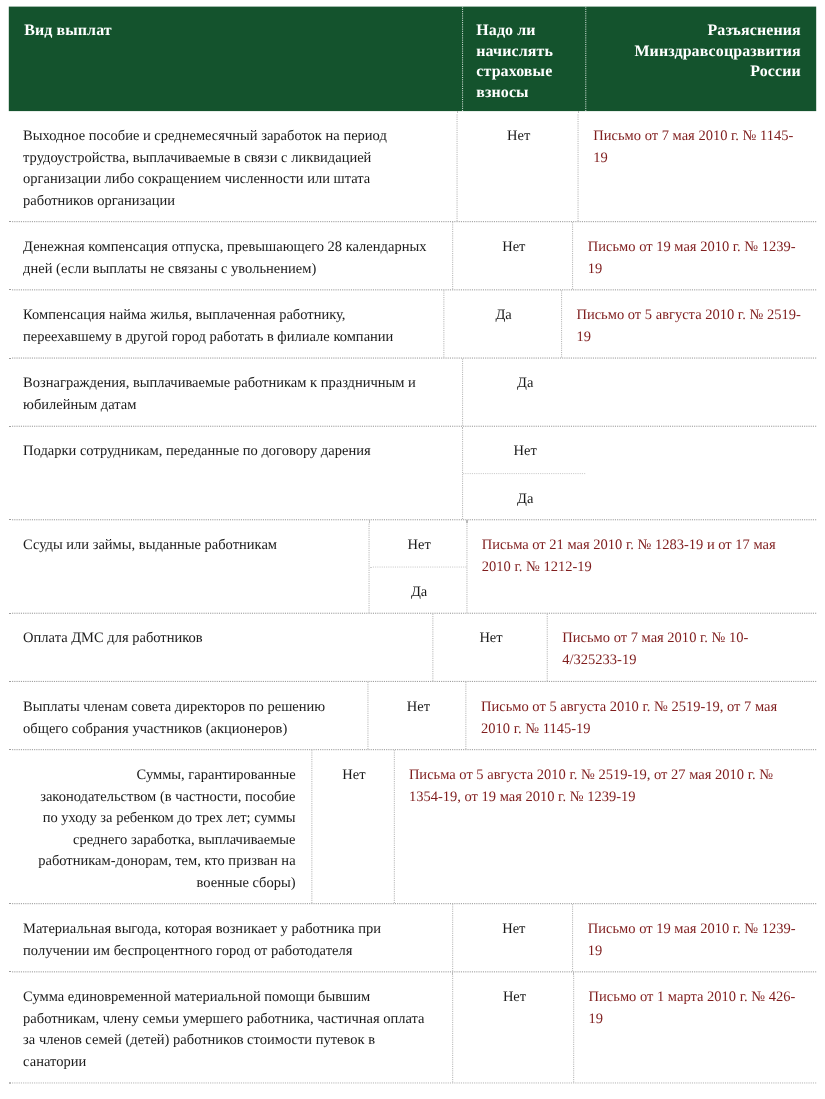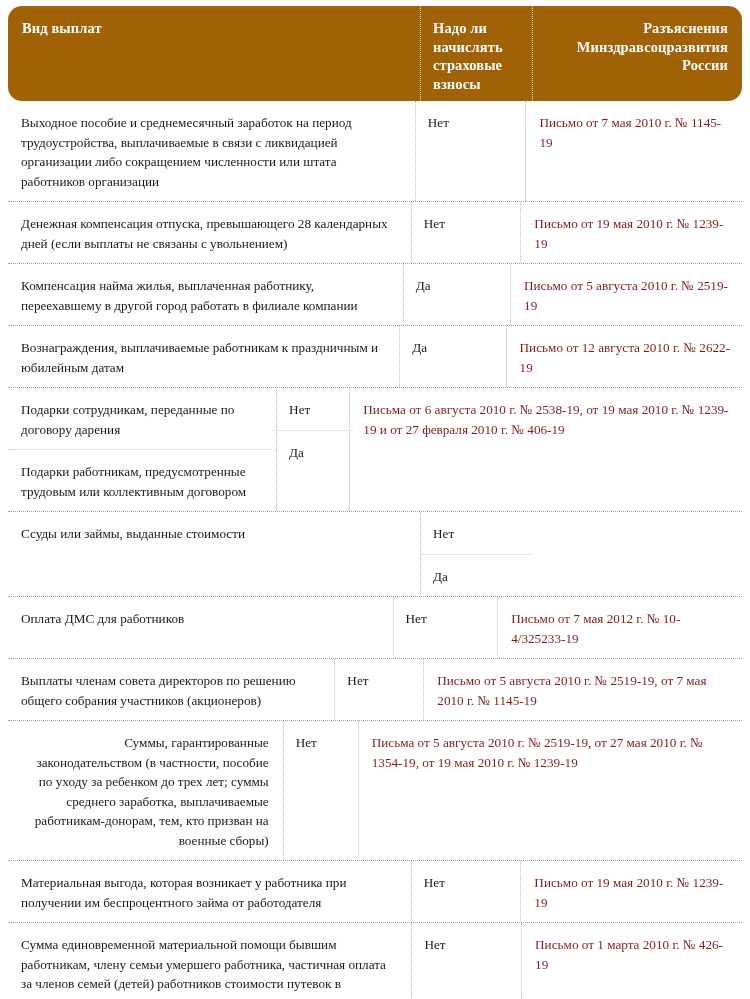--- a/index.html
+++ b/index.html
@@ -14,22 +14,22 @@
   .sheet{
     position:relative;
     width:750px;height:999px;
     box-sizing:border-box;
     padding:6px 8px 0 8px;
   }
 
   
   .thead{
     display:flex;
-    background:#a16207;
-    border-radius:14px;
+    background:#14532d;
+    border-radius:0;
     height:95px;
     box-sizing:border-box;
     overflow:hidden;
   }
   .thead .hcell{
     box-sizing:border-box;
     padding:13px 14px 0 14px;
     color:#ffffff;
     font-weight:bold;
     font-size:14.5px;
@@ -58,20 +58,21 @@
   .group{
     display:flex;
     border-top:1px dotted #9d9d9d;
   }
   .group:first-child{border-top:none;}
 
   .col-left{width:412px;box-sizing:border-box;}
   .col-mid{
     width:112px;box-sizing:border-box;
     border-left:1px dotted #b9b9b9;
+    text-align:center;
   }
   .col-right{
     flex:1 1 auto;box-sizing:border-box;
     border-left:1px dotted #b9b9b9;
     padding:12px 10px 10px 13px;
   }
 
   .subrow{
     box-sizing:border-box;
     border-top:1px dotted #cfcfcf;
@@ -149,55 +150,51 @@
           <div class="expl">Письмо от 5 августа 2010 г. № 2519-19</div>
         </div>
       </div>
       <div class="group">
         <div class="col-left">
           <div class="subrow cell-txt" style="min-height: 22px;">Вознаграждения, выплачиваемые работникам к праздничным и юбилейным датам</div>
         </div>
         <div class="col-mid">
           <div class="subrow cell-ans" style="min-height: 22px;">Да</div>
         </div>
-        <div class="col-right">
-          <div class="expl">Письмо от 12 августа 2010 г. № 2622-19</div>
-        </div>
       </div>
       <div class="group">
         <div class="col-left">
           <div class="subrow cell-txt" style="min-height: 22px;">Подарки сотрудникам, переданные по договору дарения</div>
-          <div class="subrow cell-txt" style="min-height: 23px;">Подарки работникам, предусмотренные трудовым или коллективным договором</div>
         </div>
         <div class="col-mid">
           <div class="subrow cell-ans" style="min-height: 22px;">Нет</div>
           <div class="subrow cell-ans" style="min-height: 23px;">Да</div>
         </div>
-        <div class="col-right">
-          <div class="expl">Письма от 6 августа 2010 г. № 2538-19, от 19 мая 2010 г. № 1239-19 и от 27 февраля 2010 г. № 406-19</div>
-        </div>
-      </div>
-      <div class="group">
-        <div class="col-left">
-          <div class="subrow cell-txt" style="min-height: 22px;">Ссуды или займы, выданные стоимости</div>
+      </div>
+      <div class="group">
+        <div class="col-left">
+          <div class="subrow cell-txt" style="min-height: 22px;">Ссуды или займы, выданные работникам</div>
         </div>
         <div class="col-mid">
           <div class="subrow cell-ans" style="min-height: 22px;">Нет</div>
           <div class="subrow cell-ans" style="min-height: 23px;">Да</div>
         </div>
+        <div class="col-right">
+          <div class="expl">Письма от 21 мая 2010 г. № 1283-19 и от 17 мая 2010 г. № 1212-19</div>
+        </div>
       </div>
       <div class="group">
         <div class="col-left">
           <div class="subrow cell-txt" style="min-height: 22px;">Оплата ДМС для работников</div>
         </div>
         <div class="col-mid">
           <div class="subrow cell-ans" style="min-height: 22px;">Нет</div>
         </div>
         <div class="col-right">
-          <div class="expl">Письмо от 7 мая 2012 г. № 10-4/325233-19</div>
+          <div class="expl">Письмо от 7 мая 2010 г. № 10-4/325233-19</div>
         </div>
       </div>
       <div class="group">
         <div class="col-left">
           <div class="subrow cell-txt" style="min-height: 22px;">Выплаты членам совета директоров по решению общего собрания участников (акционеров)</div>
         </div>
         <div class="col-mid">
           <div class="subrow cell-ans" style="min-height: 22px;">Нет</div>
         </div>
         <div class="col-right">
@@ -210,21 +207,21 @@
         </div>
         <div class="col-mid">
           <div class="subrow cell-ans" style="min-height: 22px;">Нет</div>
         </div>
         <div class="col-right">
           <div class="expl">Письма от 5 августа 2010 г. № 2519-19, от 27 мая 2010 г. № 1354-19, от 19 мая 2010 г. № 1239-19</div>
         </div>
       </div>
       <div class="group">
         <div class="col-left">
-          <div class="subrow cell-txt" style="min-height: 22px;">Материальная выгода, которая возникает у работника при получении им беспроцентного займа от работодателя</div>
+          <div class="subrow cell-txt" style="min-height: 22px;">Материальная выгода, которая возникает у работника при получении им беспроцентного город от работодателя</div>
         </div>
         <div class="col-mid">
           <div class="subrow cell-ans" style="min-height: 22px;">Нет</div>
         </div>
         <div class="col-right">
           <div class="expl">Письмо от 19 мая 2010 г. № 1239-19</div>
         </div>
       </div>
       <div class="group">
         <div class="col-left">

